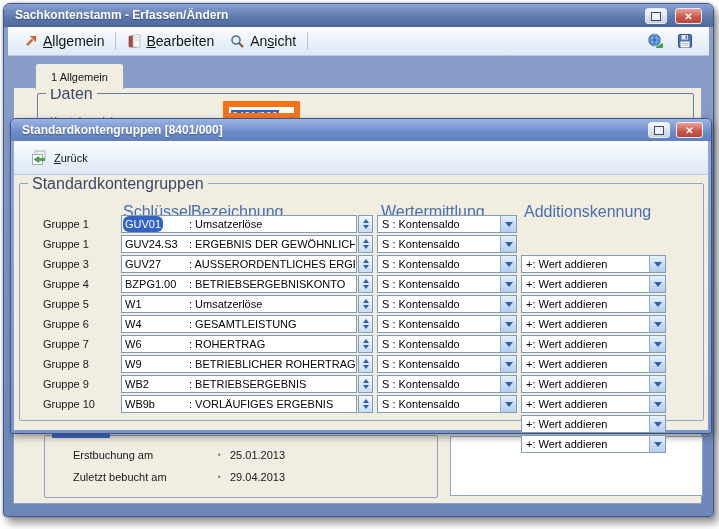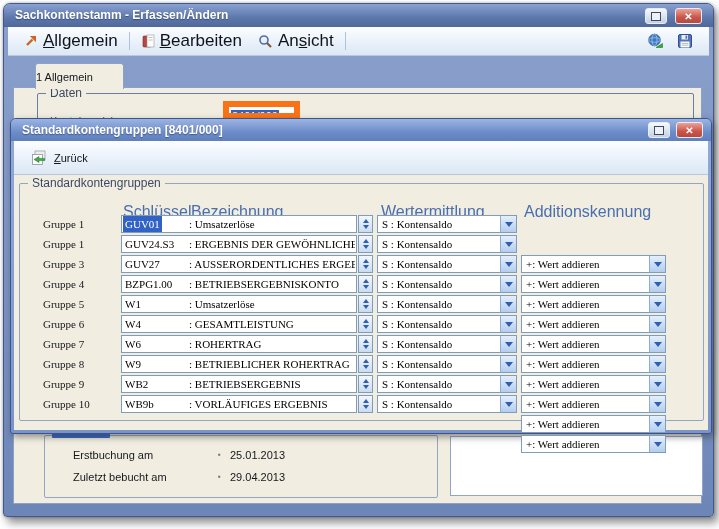--- a/index.html
+++ b/index.html
@@ -36,43 +36,43 @@
   .btn-restore .sq{width:8px;height:7px;border:1px solid #3c4a66;background:#eef2f8;display:block;}
   .btn-close{right:11px;width:27px;background:linear-gradient(#eda196,#c8554a 60%,#b8483d);color:#fff;}
   .toolbar{
     position:absolute;left:4px;right:4px;top:23px;height:29px;
     background:linear-gradient(180deg,#fcfdff,#e9f1fa 55%,#dde8f4);
     border-bottom:1px solid #b7c7e0;
     display:flex;align-items:center;padding:0 10px 0 8px;box-sizing:border-box;
   }
   .menu-item{
     display:inline-flex;align-items:center;gap:5px;
-    padding:0 8px;height:24px;font-size:17px;color:#10131a;white-space:nowrap;
+    padding:0 8px;height:24px;font-size:14px;color:#10131a;white-space:nowrap;
   }
   .hot{text-decoration:underline;}
   .tool-sep{width:1px;height:18px;background:#b2c2da;margin:0 3px;}
   .toolbar-right{margin-left:auto;display:flex;align-items:center;gap:13px;padding-right:6px;}
   .icon{display:inline-block;line-height:0;}
   
   .tab{
     position:absolute;left:31px;top:59px;width:87px;height:25px;
     background:#f1eee1;border:1px solid #8ca1c5;border-bottom:none;
     border-radius:3px 3px 0 0;z-index:2;
-    font-size:11px;color:#14161c;display:flex;align-items:center;
+    font-size:11px;color:#14161c;display:flex;align-items:center;justify-content:center;
   }
   .page{
     position:absolute;left:9px;top:83px;width:689px;height:417px;
     background:#f1eee1;border:1px solid #8ca1c5;z-index:1;box-sizing:border-box;
   }
   .groupbox{
     position:absolute;border:1px solid #93a5c4;border-radius:2px;
   }
   .groupbox .legend{
     position:absolute;top:-7px;left:8px;background:#f1eee1;
-    padding:0 4px;font-size:12px;color:#3c4966;line-height:13px;white-space:nowrap;
+    padding:0 4px;font-size:16px;color:#3c4966;line-height:13px;white-space:nowrap;
   }
   .gb-daten{left:23px;top:5px;width:655px;height:150px;border-color:#6b7da0;}
   .lbl{font-size:11px;color:#15171d;white-space:nowrap;position:absolute;}
   .input-box{
     position:absolute;background:#fff;border:6px solid #f97316;
     font-size:11px;line-height:16px;box-sizing:border-box;overflow:hidden;white-space:nowrap;
   }
   .sel-text{background:#3162c4;color:#fff;padding:0 1px;}
   
   .gb-booking{left:30px;top:347px;width:392px;height:61px;}
@@ -112,29 +112,29 @@
     display:inline-flex;align-items:center;gap:6px;height:24px;padding:0 7px;
     font-size:11px;color:#10131a;
   }
   .dialog-content{
     position:absolute;left:3px;right:3px;top:56px;bottom:3px;
     background:#f1eee1;
   }
   .gb-standard{left:8px;top:64px;width:683px;height:236px;}
   .col-head{position:absolute;top:84px;font-size:16px;color:#4a6faf;white-space:nowrap;}
   .ch-key{left:112px;} .ch-desc{left:180px;text-align:center;} .ch-wert{left:370px;} .ch-add{left:513px;}
-  .rows{position:absolute;left:0;top:96px;right:0;font-family:Liberation Serif, serif;}
+  .rows{position:absolute;left:0;top:96px;right:0;}
   .sk-row{position:relative;height:20px;}
   .grp-label{position:absolute;left:32px;top:3px;font-size:11px;color:#15171d;white-space:nowrap;}
   .kfield{
     position:absolute;left:110px;top:0;width:236px;height:18px;
     background:#fff;border:1px solid #7f9db9;box-sizing:border-box;
     font-size:11px;line-height:16px;white-space:nowrap;overflow:hidden;
   }
-  .kfield .key-text{position:absolute;left:3px;top:0;}
+  .kfield .key-text{position:absolute;left:3px;top:0;border-radius:6px;}
   .kfield .key-text.selected{background:#3162c4;color:#fff;padding:0 2px;left:1px;}
   .kfield .desc-text{position:absolute;left:67px;top:0;overflow:hidden;max-width:166px;}
   .spinner{
     position:absolute;left:347px;top:0;width:15px;height:18px;box-sizing:border-box;
     background:linear-gradient(180deg,#f2f7fd,#cbdcf3);border:1px solid #7f9db9;
     display:flex;flex-direction:column;align-items:center;justify-content:center;gap:2px;
   }
   .tri-up{width:0;height:0;border-left:3px solid transparent;border-right:3px solid transparent;border-bottom:4px solid #2e5fb0;}
   .tri-dn{width:0;height:0;border-left:3px solid transparent;border-right:3px solid transparent;border-top:4px solid #2e5fb0;}
   .combo{

